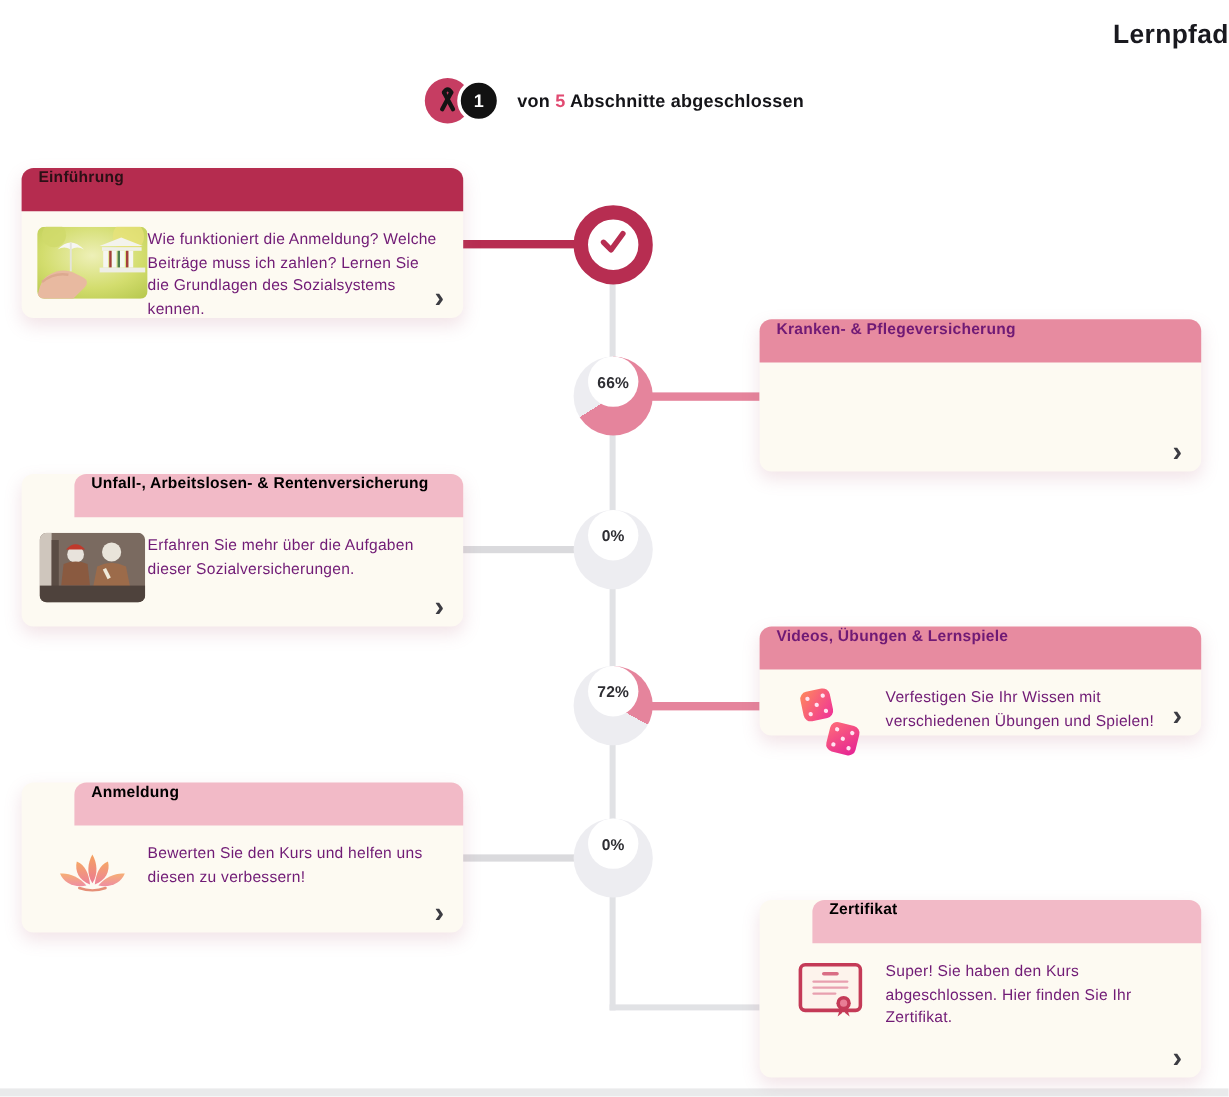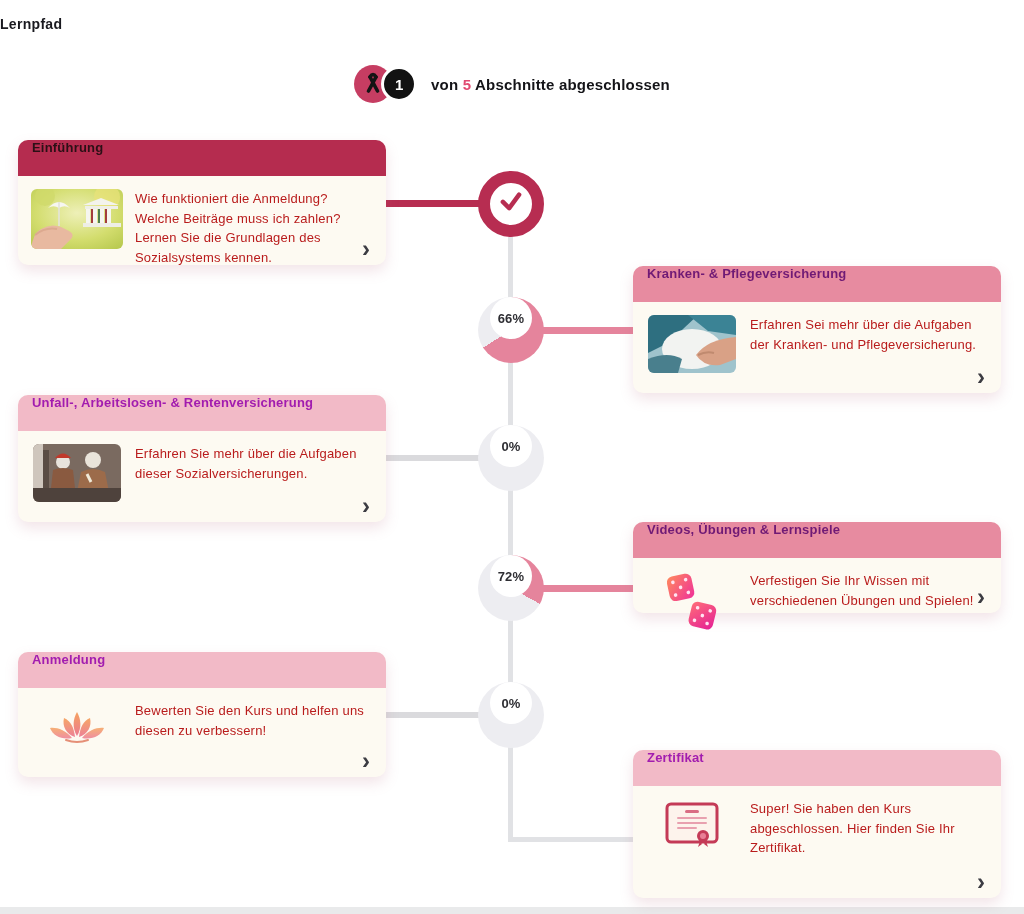--- a/index.html
+++ b/index.html
@@ -1,21 +1,21 @@
 <!DOCTYPE html>
 <html><head>
 <meta charset="utf-8">
 <style>
   html,body{margin:0;padding:0;background:#ffffff;}
   #app{position:relative;width:1024px;height:914px;background:#ffffff;overflow:hidden;
        font-family:"Liberation Sans",sans-serif;}
 
   
-  .page-title{position:absolute;top:16px;left:0;width:100%;text-align:left;
-    font-size:14px;font-weight:800;color:#19191f;letter-spacing:.3px;}
+  .page-title{position:absolute;top:16px;left:0;width:100%;text-align:right;
+    font-size:22px;font-weight:800;color:#19191f;letter-spacing:.3px;}
   .progress-row{position:absolute;top:62px;left:0;width:100%;height:44px;
     display:flex;align-items:center;justify-content:center;}
   .ribbon-circle{width:38px;height:38px;border-radius:50%;background:#c63d62;
     display:flex;align-items:center;justify-content:center;flex:0 0 auto;}
   .count-circle{width:30px;height:30px;border-radius:50%;background:#121212;border:3px solid #ffffff;
     margin-left:-11px;display:flex;align-items:center;justify-content:center;
     color:#ffffff;font-size:15px;font-weight:800;flex:0 0 auto;z-index:2;}
   .progress-text{margin-left:14px;font-size:15px;font-weight:800;color:#141418;letter-spacing:.2px;}
   .progress-text .num{color:#e14a71;}
 
@@ -38,25 +38,25 @@
 
   
   .card{position:absolute;width:368px;border-radius:10px;background:#fdfaf2;z-index:2;
     box-shadow:0 6px 14px rgba(184,104,128,.18);}
   .card.left{left:18px;}
   .card.right{left:633px;}
   .card-header{height:36px;border-radius:10px 10px 0 0;display:flex;align-items:flex-start;
     padding:0 14px;font-size:13px;font-weight:800;letter-spacing:.2px;}
   .h-completed{background:#b52c4f;color:#2b1016;}
   .h-progress{background:#e78ba0;color:#701a75;}
-  .h-locked{background:#f2bac7;color:#a21caf;}
+  .h-locked{background:#f2bac7;color:#000000;margin-left:44px;}
   .card-body{display:flex;align-items:flex-start;}
   .media{flex:0 0 auto;margin:13px 0 0 13px;width:92px;display:flex;justify-content:center;}
   .media.photo svg{border-radius:6px;display:block;}
-  .desc{flex:1;margin:13px 16px 0 12px;font-size:13px;line-height:1.5;color:#b91c1c;letter-spacing:.2px;}
+  .desc{flex:1;margin:13px 16px 0 0;font-size:13px;line-height:1.5;color:#701a75;letter-spacing:.2px;}
   .chevron{position:absolute;right:16px;bottom:4px;font-size:24px;font-weight:600;color:#3c3c43;line-height:1;}
 
   .bottom-bar{position:absolute;left:0;bottom:0;width:100%;height:7px;background:#e9eaeb;}
 </style>
 </head>
 <body>
 
 <div id="app">
 
   <div class="page-title">Lernpfad</div>
@@ -152,34 +152,20 @@
         </svg>
       </div>
       <p class="desc">Wie funktioniert die Anmeldung? Welche Beiträge muss ich zahlen? Lernen Sie die Grundlagen des Sozialsystems kennen.</p>
     </div>
     <span class="chevron">›</span>
   </div>
 
   <div class="card right" style="top:266px;height:127px;">
     <div class="card-header h-progress">
       <span>Kranken- &amp; Pflegeversicherung</span>
-    </div>
-    <div class="card-body">
-      <div class="media photo">
-        <svg width="88" height="58" viewBox="0 0 88 58">
-          <rect width="88" height="58" fill="#9fc3cc"></rect>
-          <path d="M0 0 L50 0 L20 28 L0 38 Z" fill="#2e6f80"></path>
-          <path d="M40 0 L88 0 L88 20 L60 16 Z" fill="#3b8395"></path>
-          <ellipse cx="44" cy="34" rx="30" ry="20" fill="#f2f3f1"></ellipse>
-          <path d="M88 22 Q60 24 48 40 Q56 52 72 50 L88 44 Z" fill="#d9a186"></path>
-          <path d="M50 40 Q58 36 66 38" stroke="#c08a6f" stroke-width="2" fill="none"></path>
-          <path d="M0 44 Q20 36 34 44 L30 58 L0 58 Z" fill="#497f8d"></path>
-        </svg>
-      </div>
-      <p class="desc">Erfahren Sei mehr über die Aufgaben der Kranken- und Pflegeversicherung.</p>
     </div>
     <span class="chevron">›</span>
   </div>
 
   <div class="card left" style="top:395px;height:127px;">
     <div class="card-header h-locked">
       <span>Unfall-, Arbeitslosen- &amp; Rentenversicherung</span>
     </div>
     <div class="card-body">
       <div class="media photo">

